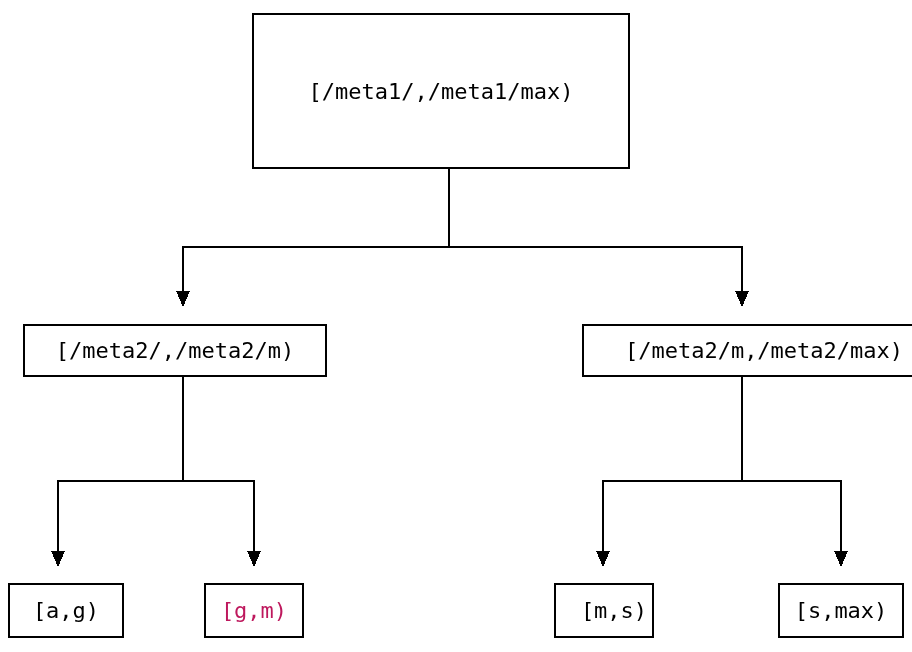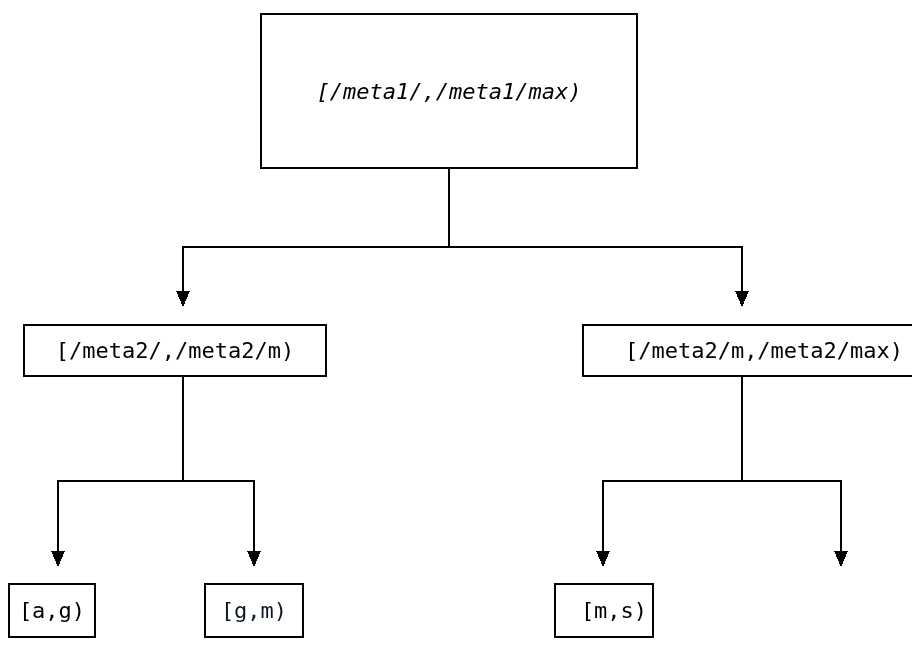--- a/index.html
+++ b/index.html
@@ -23,24 +23,24 @@
     box-sizing: border-box;
     border: 2px solid #000000;
     background: #ffffff;
     color: #000000;
     display: flex;
     align-items: center;
     justify-content: center;
     font-size: 22px;
     white-space: pre;
   }
-  .node-root   { left: 260px; top: 13px;  width: 378px; height: 156px; font-style: italic; }
+  .node-root   { left: 252px; top: 13px;  width: 378px; height: 156px; }
   .node-l2a    { left: 23px;  top: 324px; width: 304px; height: 53px; }
   .node-l2b    { left: 582px; top: 324px; width: 364px; height: 53px; }
-  .node-leaf1  { left: 8px;   top: 583px; width: 88px; height: 55px; }
+  .node-leaf1  { left: 8px;   top: 583px; width: 116px; height: 55px; }
   .node-leaf2  { left: 204px; top: 583px; width: 100px; height: 55px; }
   .node-leaf3  { left: 554px; top: 583px; width: 100px; height: 55px; padding-left: 20px; }
   .node-leaf4  { left: 778px; top: 583px; width: 126px; height: 55px; }
 </style>
 </head>
 <body>
 
 <div class="canvas">
 
   <svg class="edges" viewBox="0 0 912 652" shape-rendering="crispEdges">
@@ -74,18 +74,19 @@
   </svg>
 
   <div class="node node-root" style="border-color: rgb(0, 0, 0); color: rgb(0, 0, 0);">[/meta1/,/meta1/max)</div>
 
   <div class="node node-l2a" style="border-color: rgb(0, 0, 0); color: rgb(0, 0, 0);">[/meta2/,/meta2/m)</div>
 
   <div class="node node-l2b" style="border-color: rgb(0, 0, 0); color: rgb(0, 0, 0);">[/meta2/m,/meta2/max)</div>
 
   <div class="node node-leaf1" style="border-color: rgb(0, 0, 0); color: rgb(0, 0, 0);">[a,g)</div>
 
-  <div class="node node-leaf2" style="border-color: rgb(0, 0, 0); color: #0f172a;">[g,m)</div>
+  <div class="node node-leaf2" style="border-color: rgb(0, 0, 0); color: #be185d;">[g,m)</div>
 
   <div class="node node-leaf3" style="border-color: rgb(0, 0, 0); color: rgb(0, 0, 0);">[m,s)</div>
 
+  <div class="node node-leaf4" style="border-color: rgb(0, 0, 0); color: rgb(0, 0, 0);">[s,max)</div>
 
 </div>
 
 </body></html>

